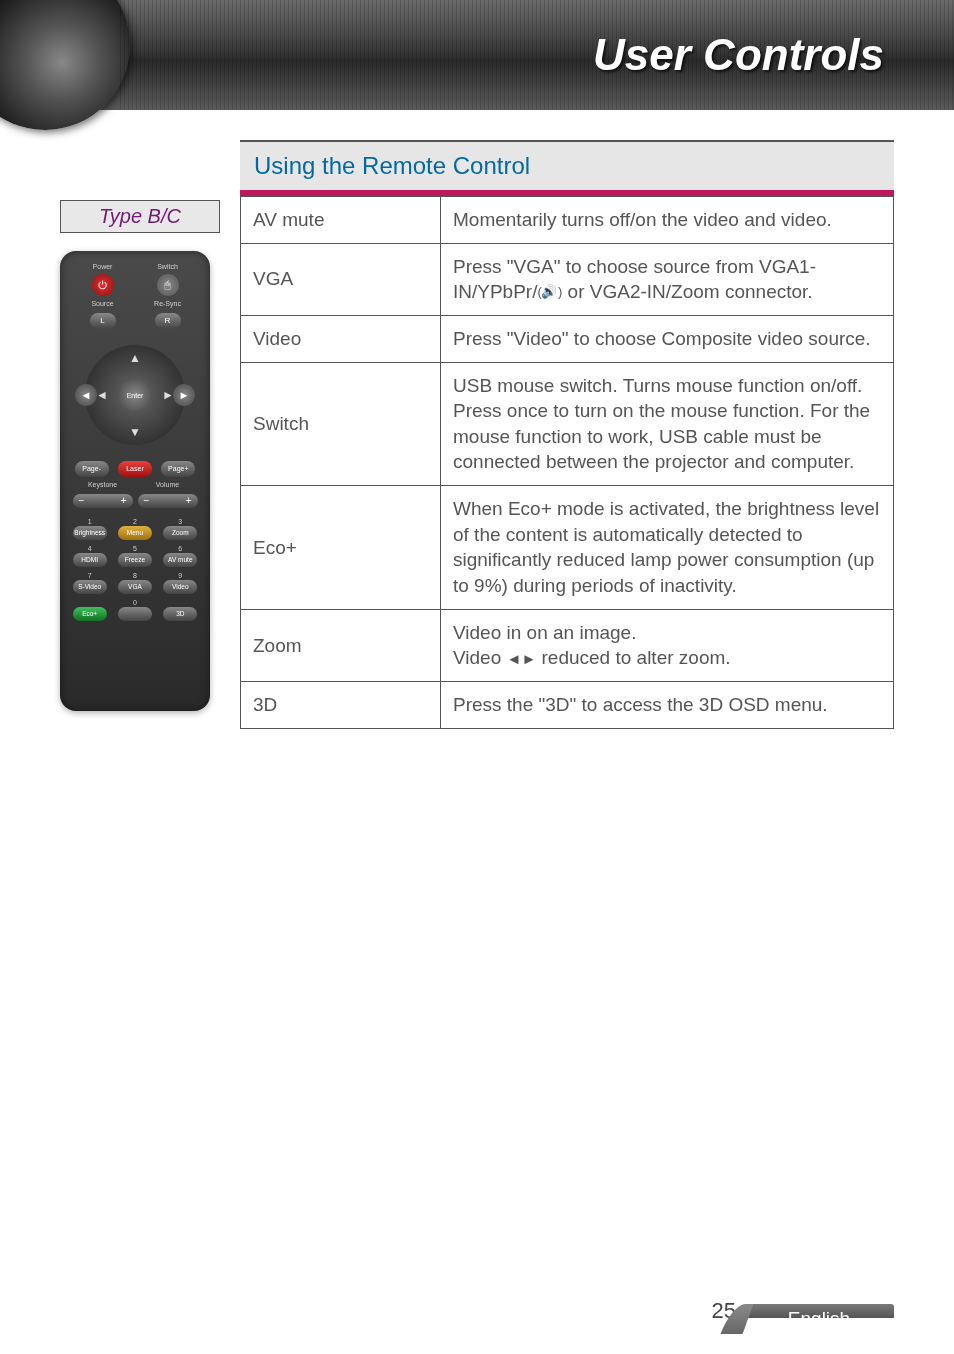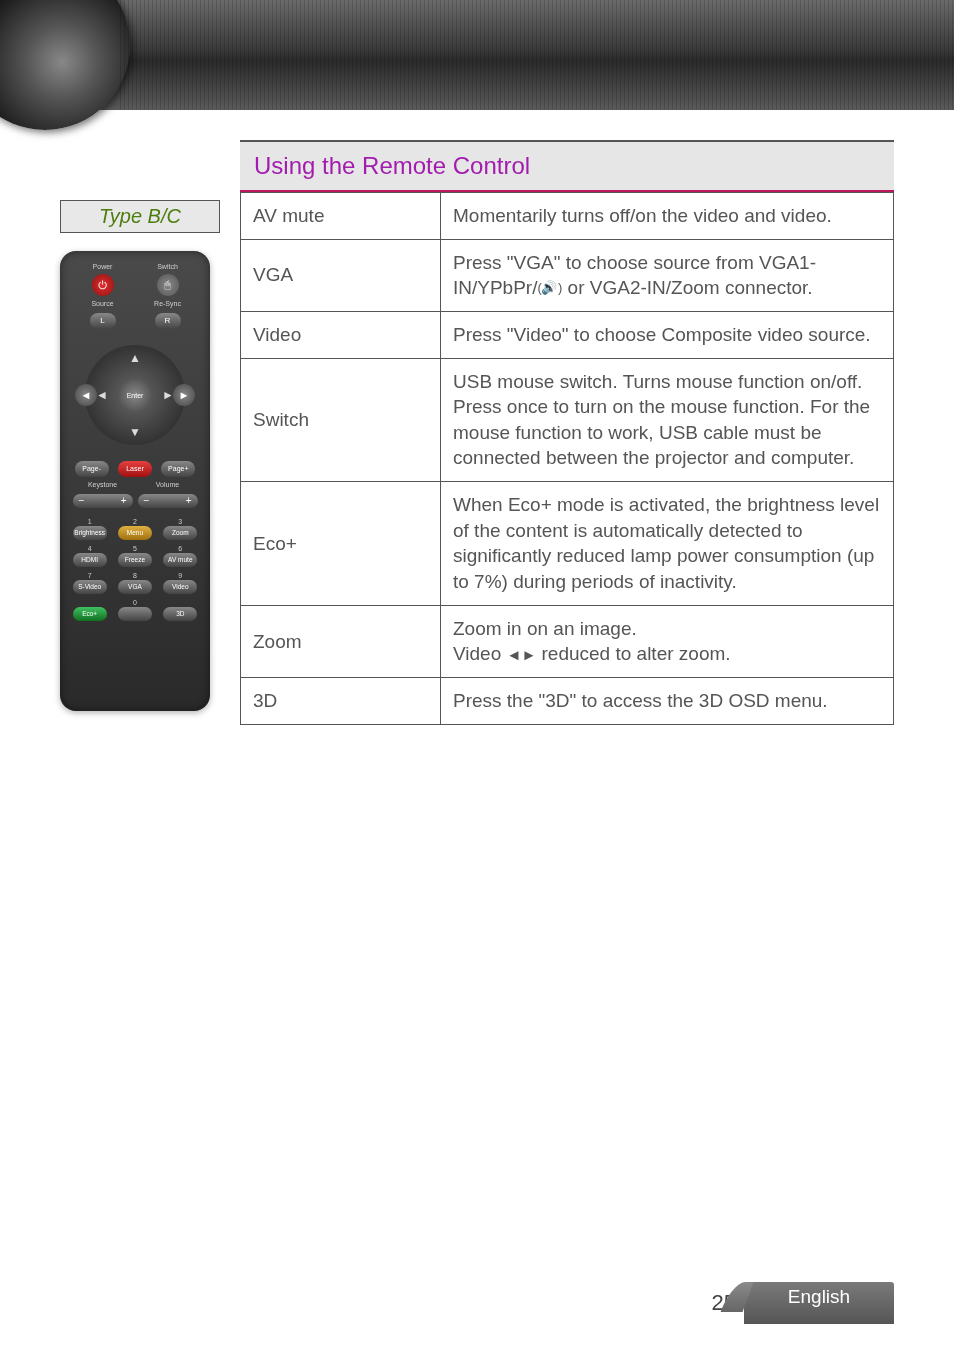--- a/index.html
+++ b/index.html
@@ -56,21 +56,21 @@
     flex-shrink: 0;
     padding-top: 60px;
   }
   .type-label {
     border: 1px solid #555;
     background: #e8e8e8;
     text-align: center;
     font-style: italic;
     font-size: 20px;
     padding: 4px 0;
-    color: #4d7c0f;
+    color: #701a75;
   }
   .remote {
     margin-top: 18px;
     width: 150px;
     height: 460px;
     background: linear-gradient(to bottom, #4a4a4a, #2a2a2a);
     border-radius: 16px;
     padding: 12px 10px;
     box-shadow: inset 0 0 8px rgba(0,0,0,0.5), 0 2px 6px rgba(0,0,0,0.3);
     color: #d0d0d0;
@@ -92,24 +92,24 @@
   .keypad { display:grid; grid-template-columns:repeat(3,1fr); gap:5px 6px; margin-top:4px;}
   .kcell { text-align:center;}
   .knum { font-size:7px;color:#ccc;}
   .kbtn { width:34px;height:14px;border-radius:7px;background:linear-gradient(#888,#444);margin:1px auto 0;color:#fff;font-size:6.5px;line-height:14px;}
   .kbtn-menu { background:linear-gradient(#e0b040,#a07010);}
   .kbtn-eco { background:linear-gradient(#40c060,#107020);}
   .right-col { flex:1; }
   .section-title {
     background: #e6e6e6;
     border-top: 2px solid #555;
-    border-bottom: 2px solid #be185d;
+    border-bottom: 6px solid #be185d;
     padding: 10px 14px;
     font-size: 24px;
-    color: #a21caf;
+    color: #0369a1;
   }
   table.func {
     width: 100%;
     border-collapse: collapse;
   }
   table.func td {
     border: 1px solid #555;
     padding: 10px 12px;
     font-size: 19px;
     color: #555;
@@ -127,21 +127,21 @@
     display: flex;
     align-items: center;
   }
   .page-num {
     font-size: 22px;
     color: #444;
     padding-right: 8px;
   }
   .page-tab {
     width: 150px;
-    height: 42px;
+    height: 14px;
     background: linear-gradient(to bottom, #7a7a7a, #555);
     color: #fff;
     font-size: 19px;
     text-align: center;
     line-height: 30px;
     border-radius: 3px 3px 0 0;
     position: relative;
   }
   .page-tab::before {
     content:"";
@@ -152,20 +152,21 @@
     border-radius: 14px 0 0 0 / 30px 0 0 0;
     transform: skewX(-20deg);
   }
   .audio-icon { font-size: 13px; position:relative; top:-2px;}
 </style>
 </head>
 <body>
 
 <div class="header-band">
   <div class="lens-corner"></div>
+  <div class="header-title">User Controls</div>
 </div>
 
 <div class="content">
   <div class="left-col">
     <div class="type-label">Type B/C</div>
 
     <div class="remote">
       <div class="remote-row">
         <div class="rcell">Power</div>
         <div class="rcell">Switch</div>
@@ -299,26 +300,26 @@
       <tr>
         <td class="fname">Video</td>
         <td>Press "Video" to choose Composite video source.</td>
       </tr>
       <tr>
         <td class="fname">Switch</td>
         <td>USB mouse switch. Turns mouse function on/off. Press once to turn on the mouse function.  For the mouse function to work, USB cable must be connected between the projector and computer.</td>
       </tr>
       <tr>
         <td class="fname">Eco+</td>
-        <td>When Eco+ mode is activated, the brightness level of the content is automatically detected to significantly reduced lamp power consumption (up to 7%) during periods of inactivity.</td>
+        <td>When Eco+ mode is activated, the brightness level of the content is automatically detected to significantly reduced lamp power consumption (up to 9%) during periods of inactivity.</td>
       </tr>
       <tr>
         <td class="fname">Zoom</td>
         <td>
-          <div>Zoom in on an image.</div>
+          <div>Video in on an image.</div>
           <div>
             <span>Video </span><span class="zoom-arrows">◄►</span><span> reduced to alter zoom.</span>
           </div>
         </td>
       </tr>
       <tr>
         <td class="fname">3D</td>
         <td>Press the "3D" to access the 3D OSD menu.</td>
       </tr>
     </tbody>

